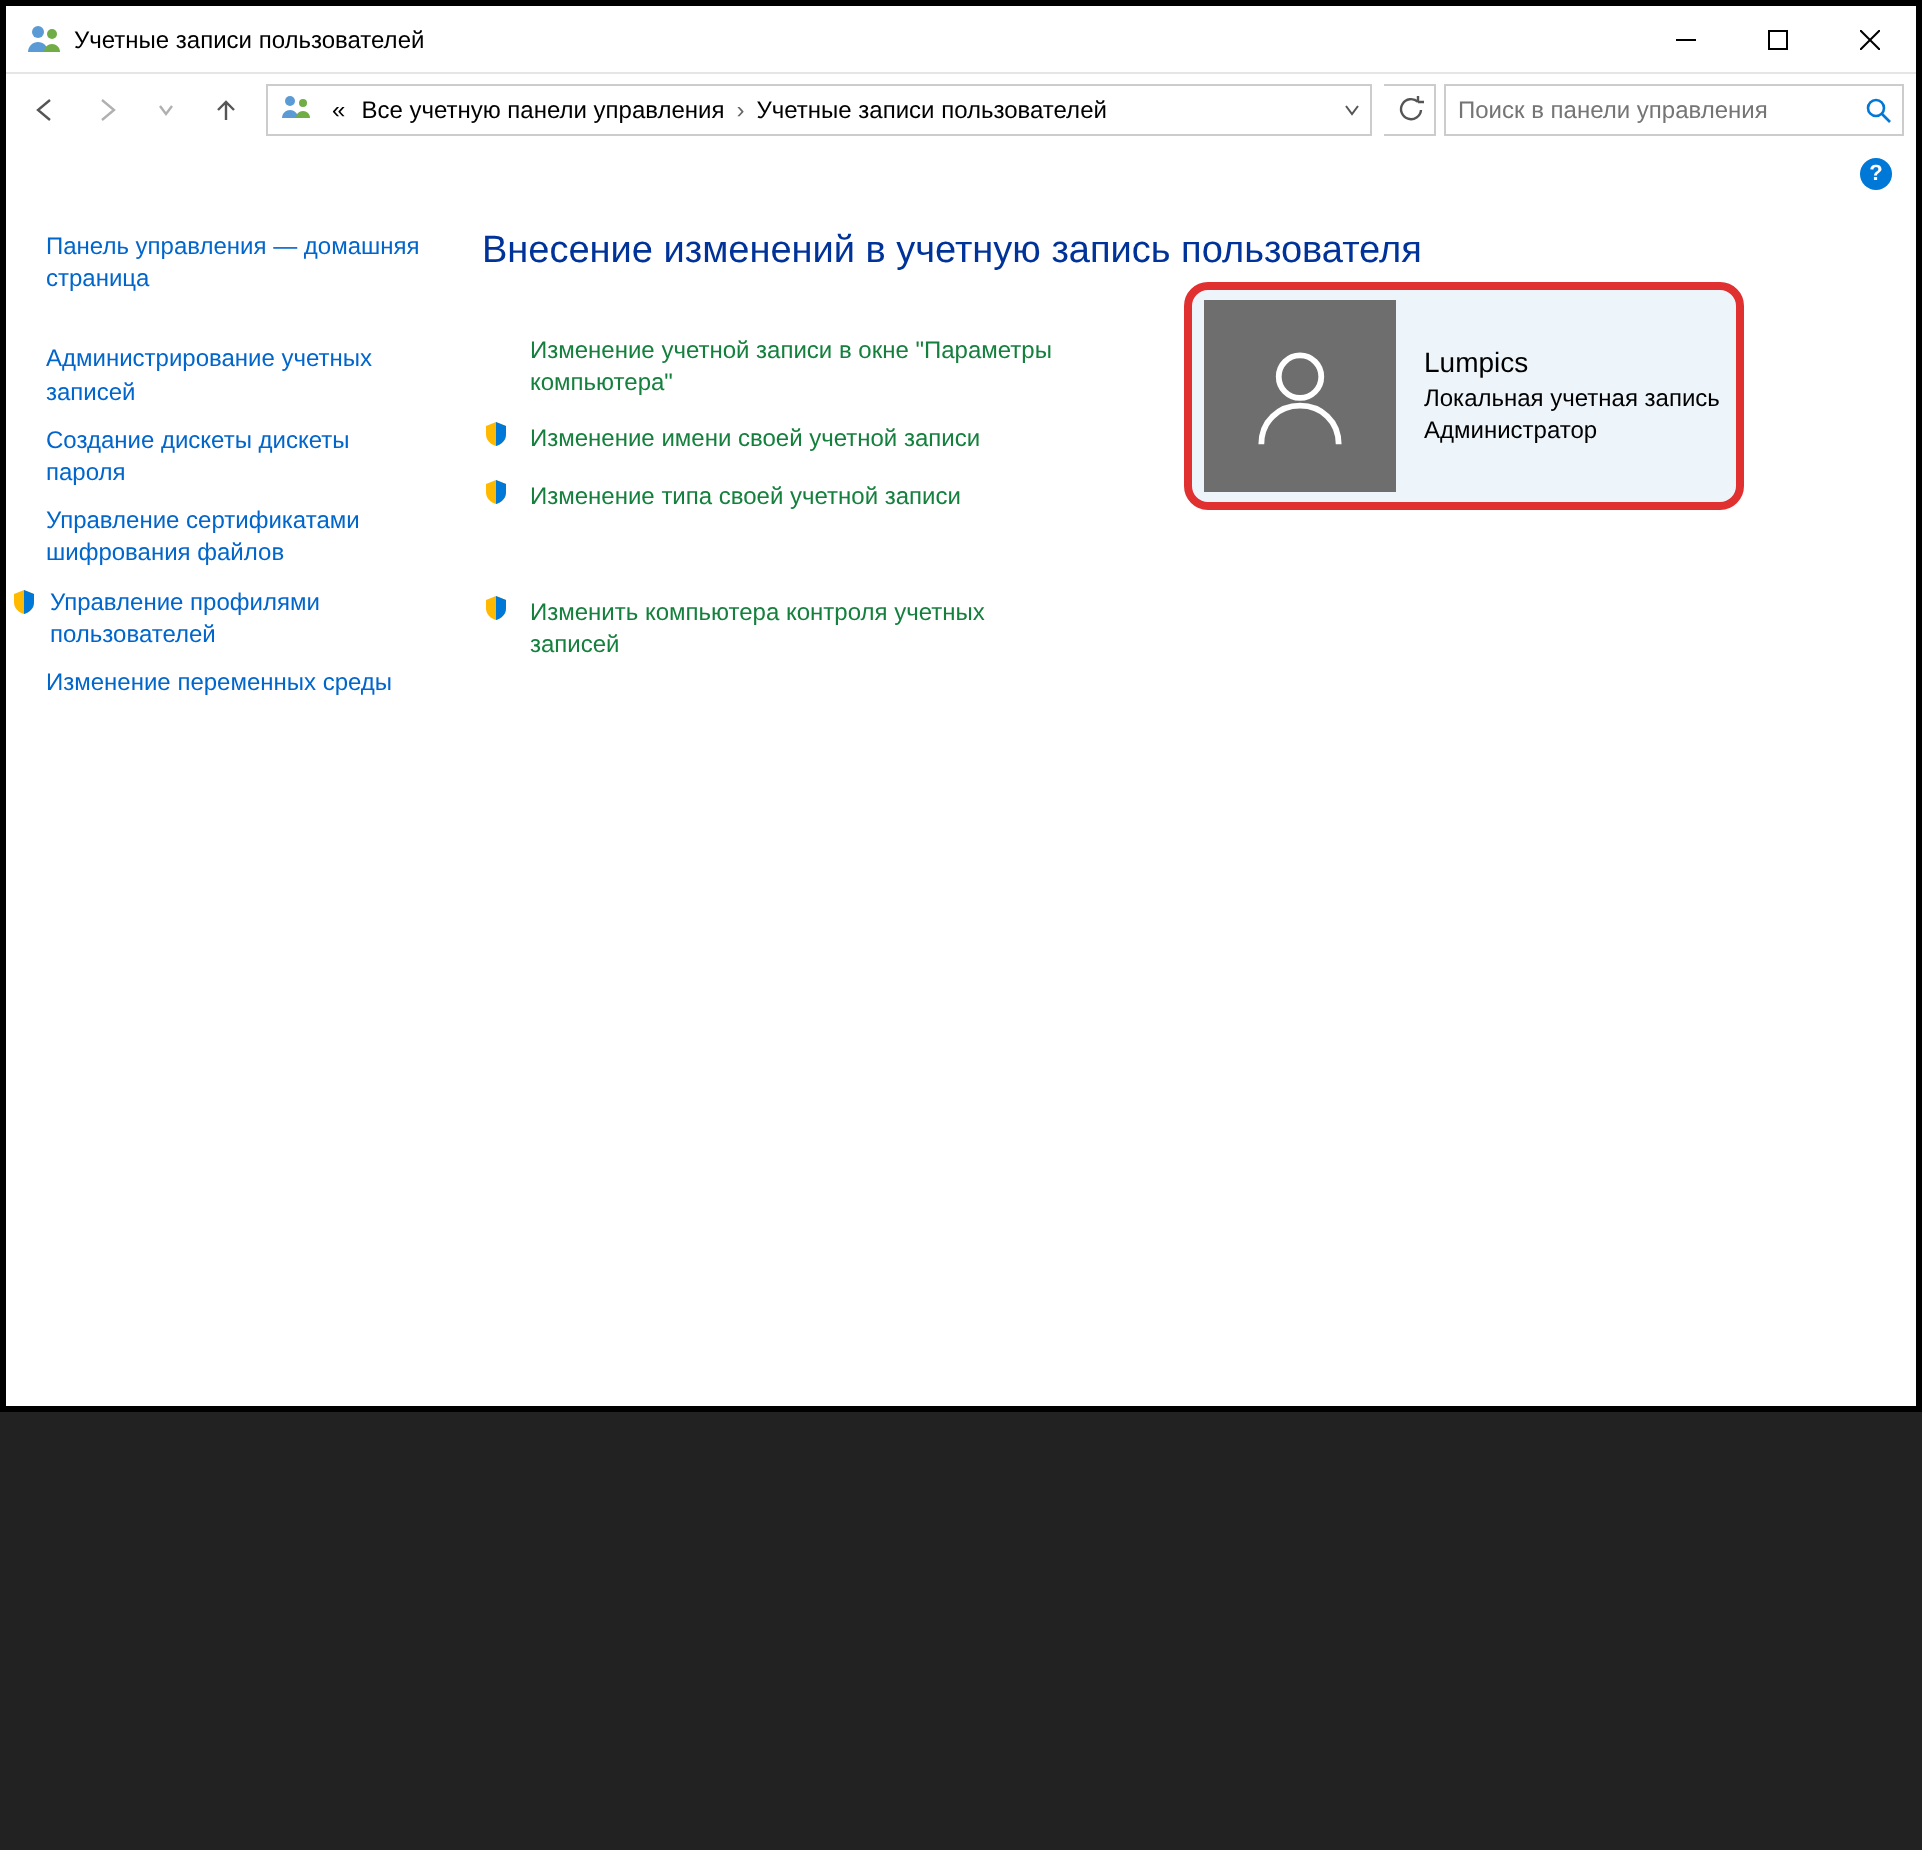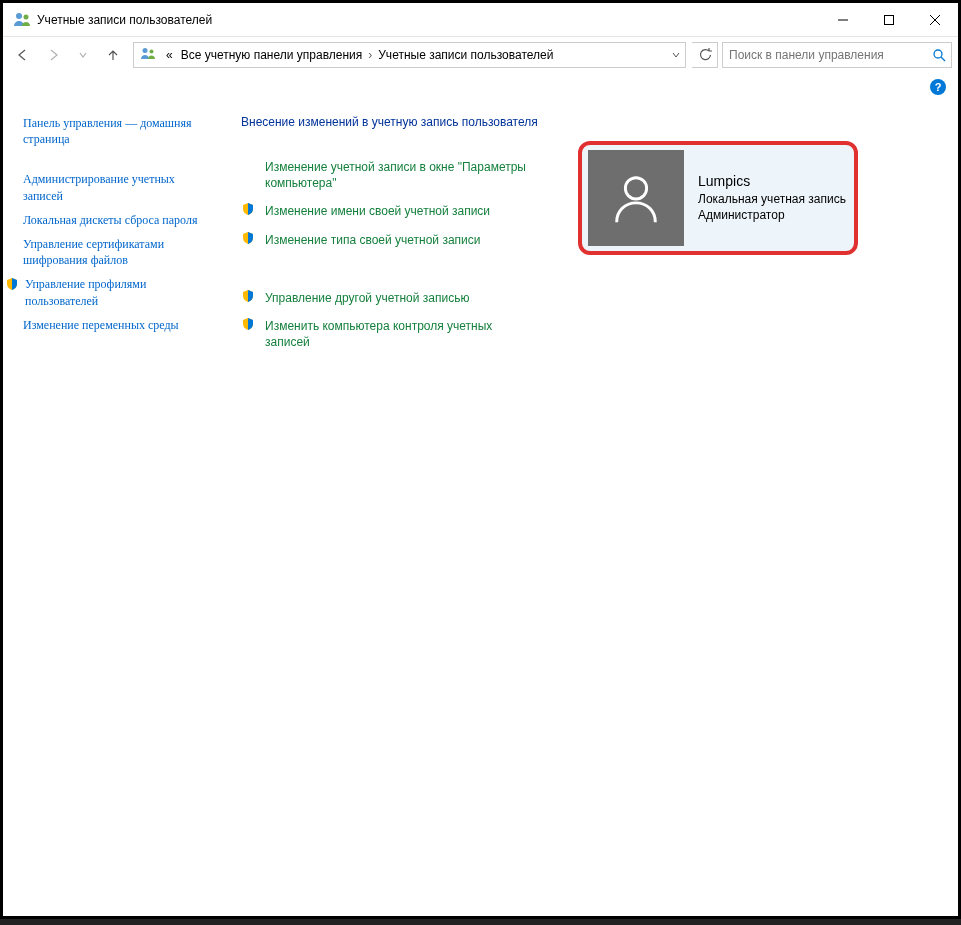--- a/index.html
+++ b/index.html
@@ -1,17 +1,17 @@
 <!DOCTYPE html>
 <html><head>
 <meta charset="utf-8">
 <style>
   * { box-sizing: border-box; }
   body { margin: 0; font-family: "Segoe UI", Tahoma, sans-serif; font-size: 12px; background: #222; }
-  .win-frame { width: 961px; height: 919px; margin: 0; background: #fff; border: 3px solid #000; display: flex; flex-direction: column; }
+  .win-frame { width: 961px; height: 706px; margin: 0; background: #fff; border: 3px solid #000; display: flex; flex-direction: column; }
   
   
   .title-bar { background: #fff; height: 34px; display: flex; align-items: center; border-bottom: 1px solid #e5e5e5; }
   .title-icon { width: 18px; height: 18px; margin: 0 6px 0 10px; }
   .title-text { flex: 1; color: #000; font-size: 12px; }
   .win-controls { display: flex; height: 100%; }
   .win-ctrl { width: 46px; height: 100%; display: flex; align-items: center; justify-content: center; color: #000; cursor: default; }
   .win-ctrl svg { stroke: #000; fill: none; }
   
   
@@ -32,35 +32,35 @@
   
   
   .help-strip { height: 28px; display: flex; align-items: center; justify-content: flex-end; padding: 0 12px; }
   .help-icon { width: 16px; height: 16px; border-radius: 50%; background: #0078d7; color: #fff; display: flex; align-items: center; justify-content: center; font-size: 11px; font-weight: bold; }
   
   
   .body-area { flex: 1; display: flex; overflow: hidden; }
   
   
   .sidebar { width: 220px; padding: 10px 6px 10px 20px; }
-  .side-link { color: #0066cc; font-size: 12px; line-height: 1.35; padding: 4px 0; cursor: pointer; display: flex; align-items: flex-start; font-family: Liberation Serif, serif; }
+  .side-link { color: #0066cc; font-size: 12px; line-height: 1.35; padding: 4px 0; cursor: pointer; display: flex; align-items: flex-start; }
   .side-link .shield { margin-right: 6px; margin-left: -18px; flex-shrink: 0; margin-top: 1px; }
   .side-link-text { display: block; }
   
   
   .main { flex: 1; padding: 10px 18px; position: relative; }
-  .main-heading { color: #003399; font-size: 12px; font-weight: 400; margin: 4px 0 24px 0; }
+  .main-heading { color: #003399; font-size: 19px; font-weight: 400; margin: 4px 0 24px 0; }
   .action-col { width: 290px; }
   .action-link { color: #15803d; font-size: 12px; line-height: 1.35; padding: 6px 0 6px 24px; cursor: pointer; position: relative; display: block; }
   .action-link.no-shield { padding-left: 24px; }
   .action-link .shield { position: absolute; left: 0; top: 5px; }
   .spacer-gap { height: 30px; }
   
   
-  .user-card { position: absolute; top: 40px; right: 100px; width: 280px; height: 114px; border: 4px solid #e03030; border-radius: 12px; background: #edf5fb; display: flex; align-items: center; padding: 6px; }
+  .user-card { position: absolute; top: 40px; right: 86px; width: 280px; height: 114px; border: 4px solid #e03030; border-radius: 12px; background: #edf5fb; display: flex; align-items: center; padding: 6px; }
   .avatar { width: 96px; height: 96px; background: #6e6e6e; display: flex; align-items: center; justify-content: center; flex-shrink: 0; }
   .avatar svg { stroke: #fff; fill: none; stroke-width: 3; }
   .user-info { margin-left: 14px; font-size: 12px; }
   .user-name { font-size: 14px; margin-bottom: 2px; }
   .user-line { color: #000; line-height: 1.35; }
   
   
   .shield { width: 14px; height: 14px; display: inline-block; }
 </style>
 </head>
@@ -163,21 +163,21 @@
 
     <div class="sidebar">
       <div class="side-link">
         <span class="side-link-text">Панель управления — домашняя страница</span>
       </div>
       <div style="height:16px"></div>
       <div class="side-link">
         <span class="side-link-text">Администрирование учетных записей</span>
       </div>
       <div class="side-link">
-        <span class="side-link-text">Локальная дискеты сброса пароля</span>
+        <span class="side-link-text">Создание дискеты дискеты пароля</span>
       </div>
       <div class="side-link">
         <span class="side-link-text">Управление сертификатами шифрования файлов</span>
       </div>
       <div class="side-link">
         <span class="shield">
           <svg viewBox="0 0 14 14" width="14" height="14">
               <path d="M7 1 L12 3v4c0 3-2 5-5 6-3-1-5-3-5-6V3z" fill="#ffb900"></path>
               <path d="M7 1 L12 3v4c0 3-2 5-5 6V1z" fill="#0078d7"></path>
             </svg>
@@ -217,29 +217,20 @@
 
         <div class="spacer-gap"></div>
 
         <span class="action-link">
           <span class="shield">
             <svg viewBox="0 0 14 14" width="14" height="14">
                 <path d="M7 1 L12 3v4c0 3-2 5-5 6-3-1-5-3-5-6V3z" fill="#ffb900"></path>
                 <path d="M7 1 L12 3v4c0 3-2 5-5 6V1z" fill="#0078d7"></path>
               </svg>
           </span>
-          <span>Управление другой учетной записью</span>
-        </span>
-        <span class="action-link">
-          <span class="shield">
-            <svg viewBox="0 0 14 14" width="14" height="14">
-                <path d="M7 1 L12 3v4c0 3-2 5-5 6-3-1-5-3-5-6V3z" fill="#ffb900"></path>
-                <path d="M7 1 L12 3v4c0 3-2 5-5 6V1z" fill="#0078d7"></path>
-              </svg>
-          </span>
           <span>Изменить компьютера контроля учетных записей</span>
         </span>
       </div>
 
       <div class="user-card">
         <div class="avatar">
           <svg viewBox="0 0 60 60" width="58" height="58">
             <circle cx="30" cy="20" r="11"></circle>
             <path d="M10 55c0-12 9-20 20-20s20 8 20 20"></path>
           </svg>

